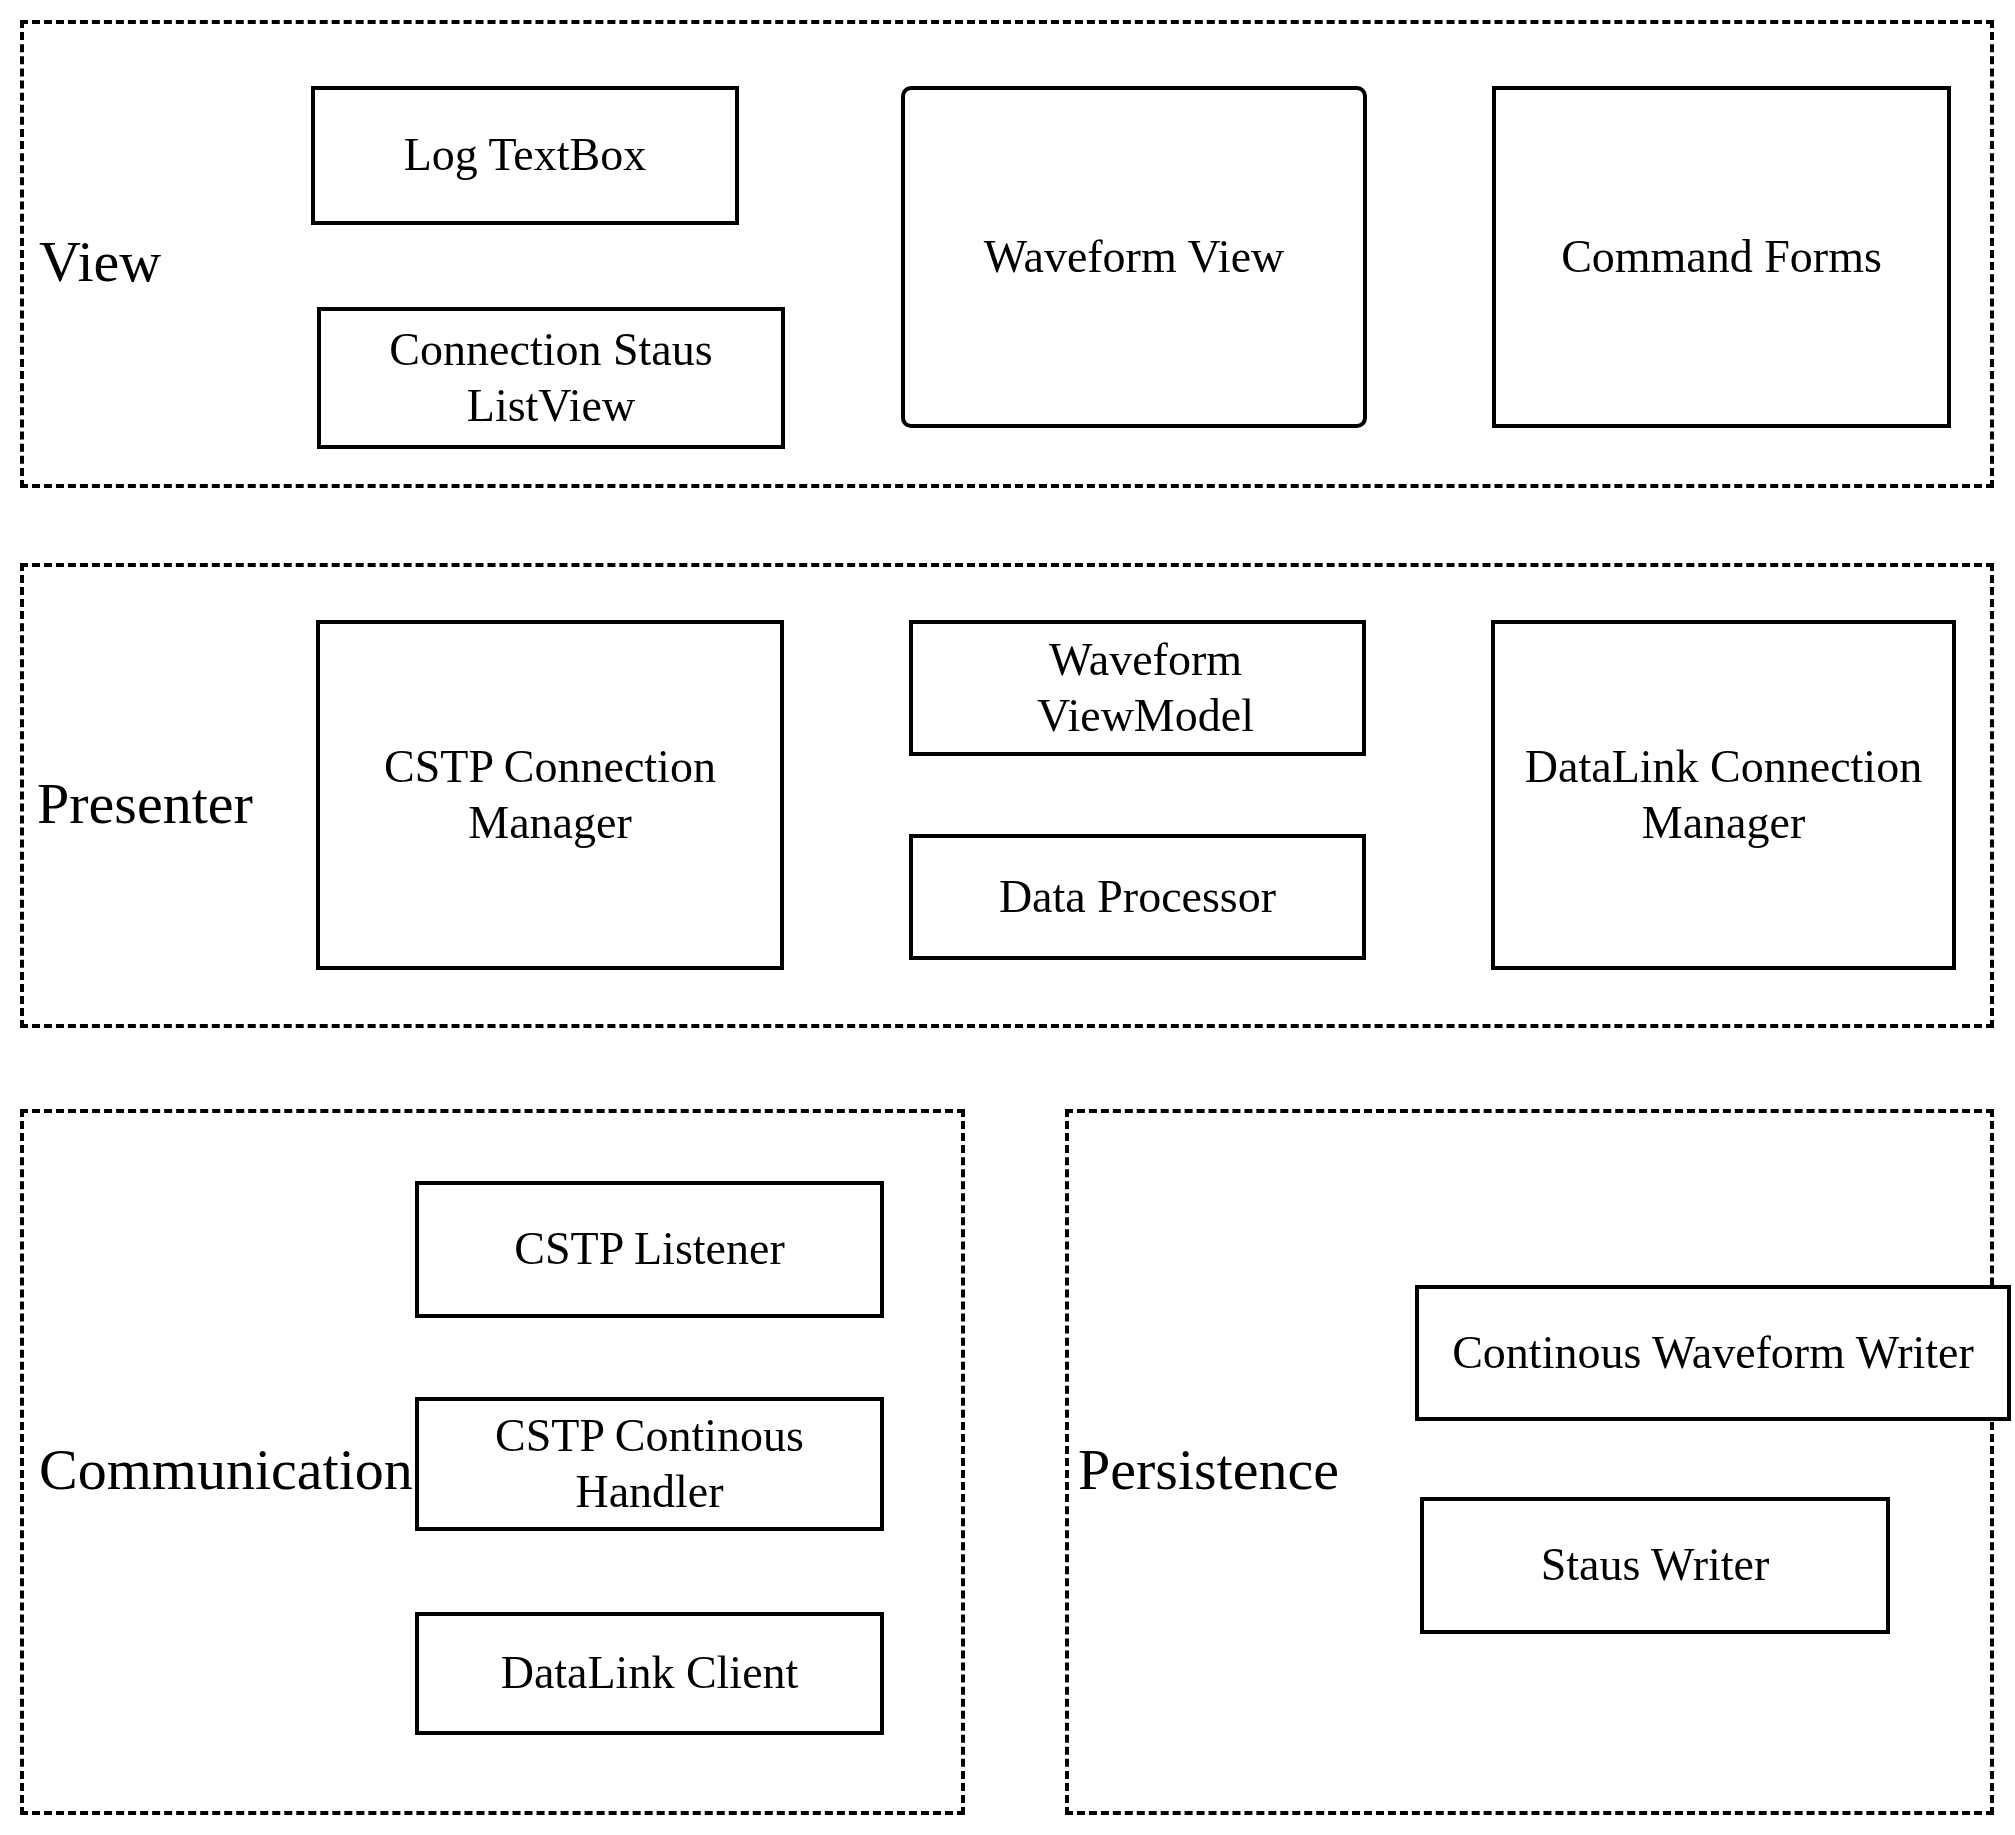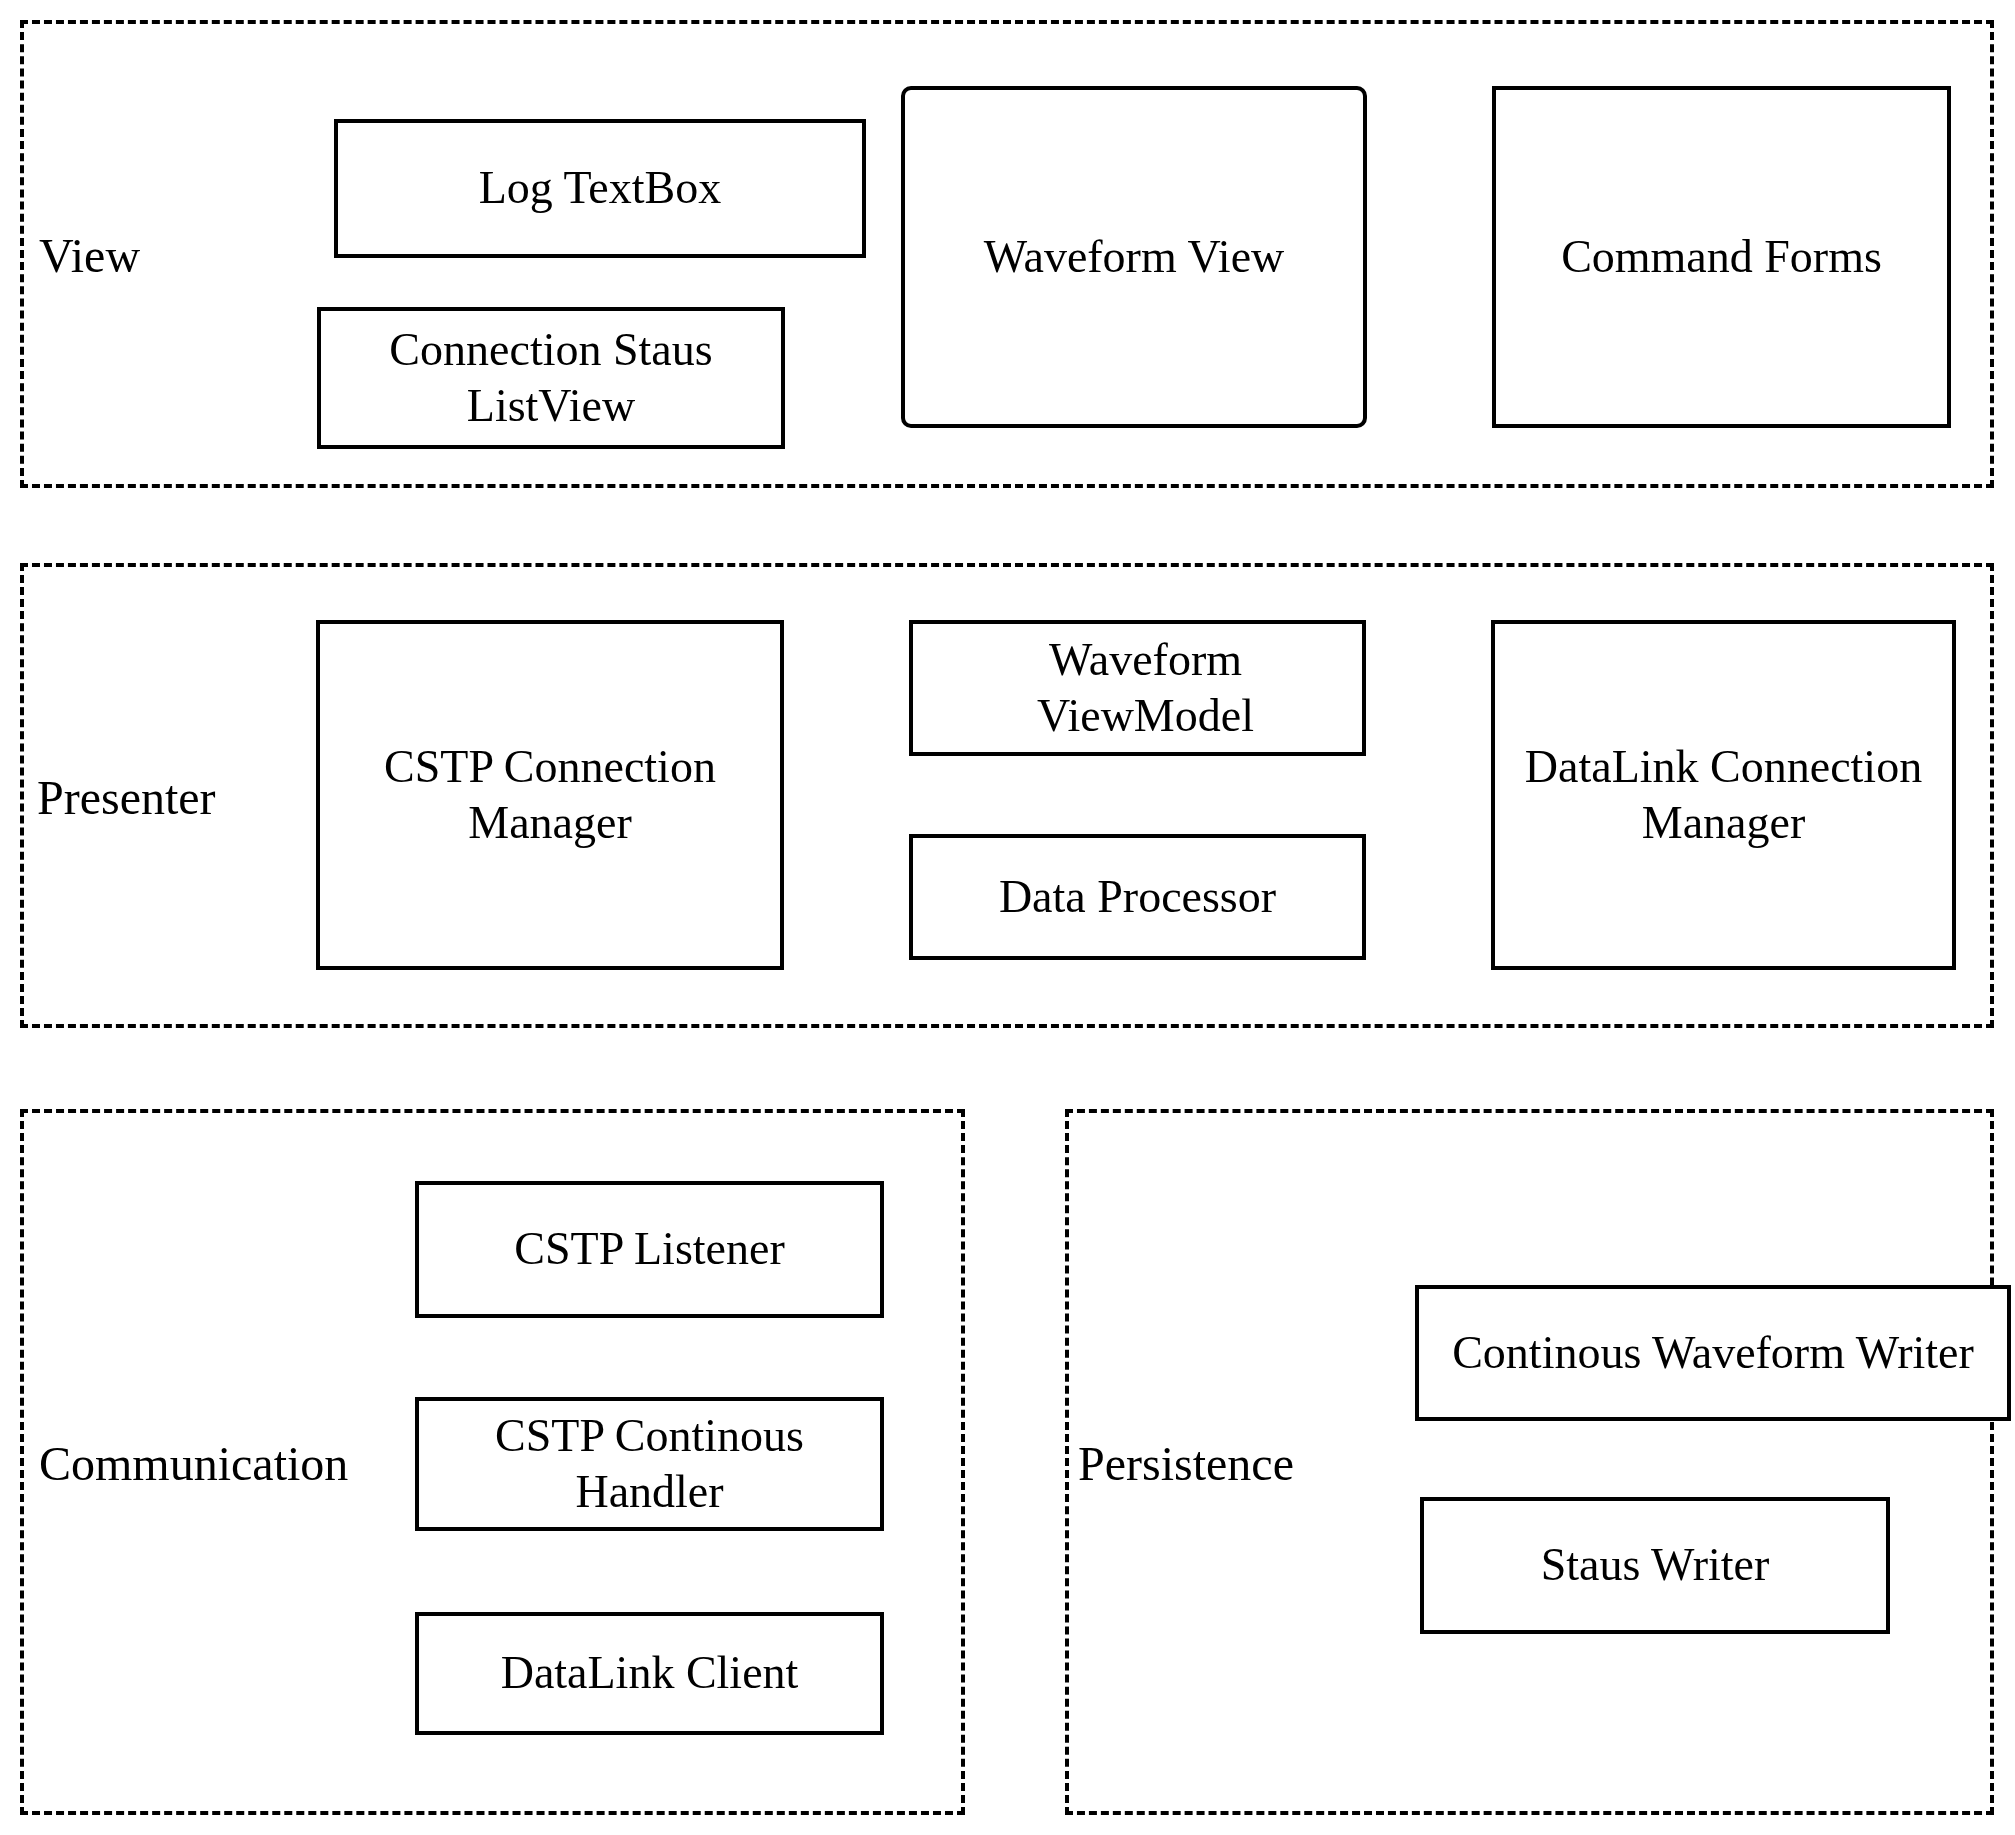--- a/index.html
+++ b/index.html
@@ -19,21 +19,21 @@
     overflow: hidden;
   }
   .section {
     position: absolute;
     border: 4.3px dashed #000000;
     box-sizing: border-box;
     background: transparent;
   }
   .section-label {
     position: absolute;
-    font-size: 48px;
+    font-size: 58px;
     line-height: 1.22;
     white-space: nowrap;
   }
   .box {
     position: absolute;
     border: 4.3px solid #000000;
     box-sizing: border-box;
     background: #ffffff;
     display: flex;
     align-items: center;
@@ -55,21 +55,21 @@
   #sec-communication { left: 20px;   top: 1109px; width: 945px; height: 706px; }
   #sec-persistence   { left: 1065px; top: 1109px; width: 929px; height: 706px; }
 
   
   #lbl-view          { left: 39px;   top: 227px;  }
   #lbl-presenter     { left: 37px;   top: 769px; }
   #lbl-communication { left: 39px;   top: 1435px; }
   #lbl-persistence   { left: 1078px; top: 1435px; }
 
   
-  #box-log-textbox        { left: 334px;  top: 86px;  width: 532px; height: 139px; margin-top: 33px; }
+  #box-log-textbox        { left: 311px;  top: 86px;  width: 428px; height: 139px; }
   #box-connection-status  { left: 317px;  top: 307px;  width: 468px; height: 142px; }
   #box-waveform-view      { left: 901px; top: 86px;  width: 466px; height: 342px; border-radius: 10px; }
   #box-command-forms      { left: 1492px; top: 86px;  width: 459px; height: 342px; }
 
   
   #box-cstp-connection-manager     { left: 316px;  top: 620px;  width: 468px; height: 350px; font-family: Liberation Serif, serif; }
   #box-waveform-viewmodel          { left: 909px; top: 620px;  width: 457px; height: 136px; padding-left: 16px; }
   #box-data-processor              { left: 909px; top: 834px; width: 457px; height: 126px; }
   #box-datalink-connection-manager { left: 1491px; top: 620px;  width: 465px; height: 350px; }
 

